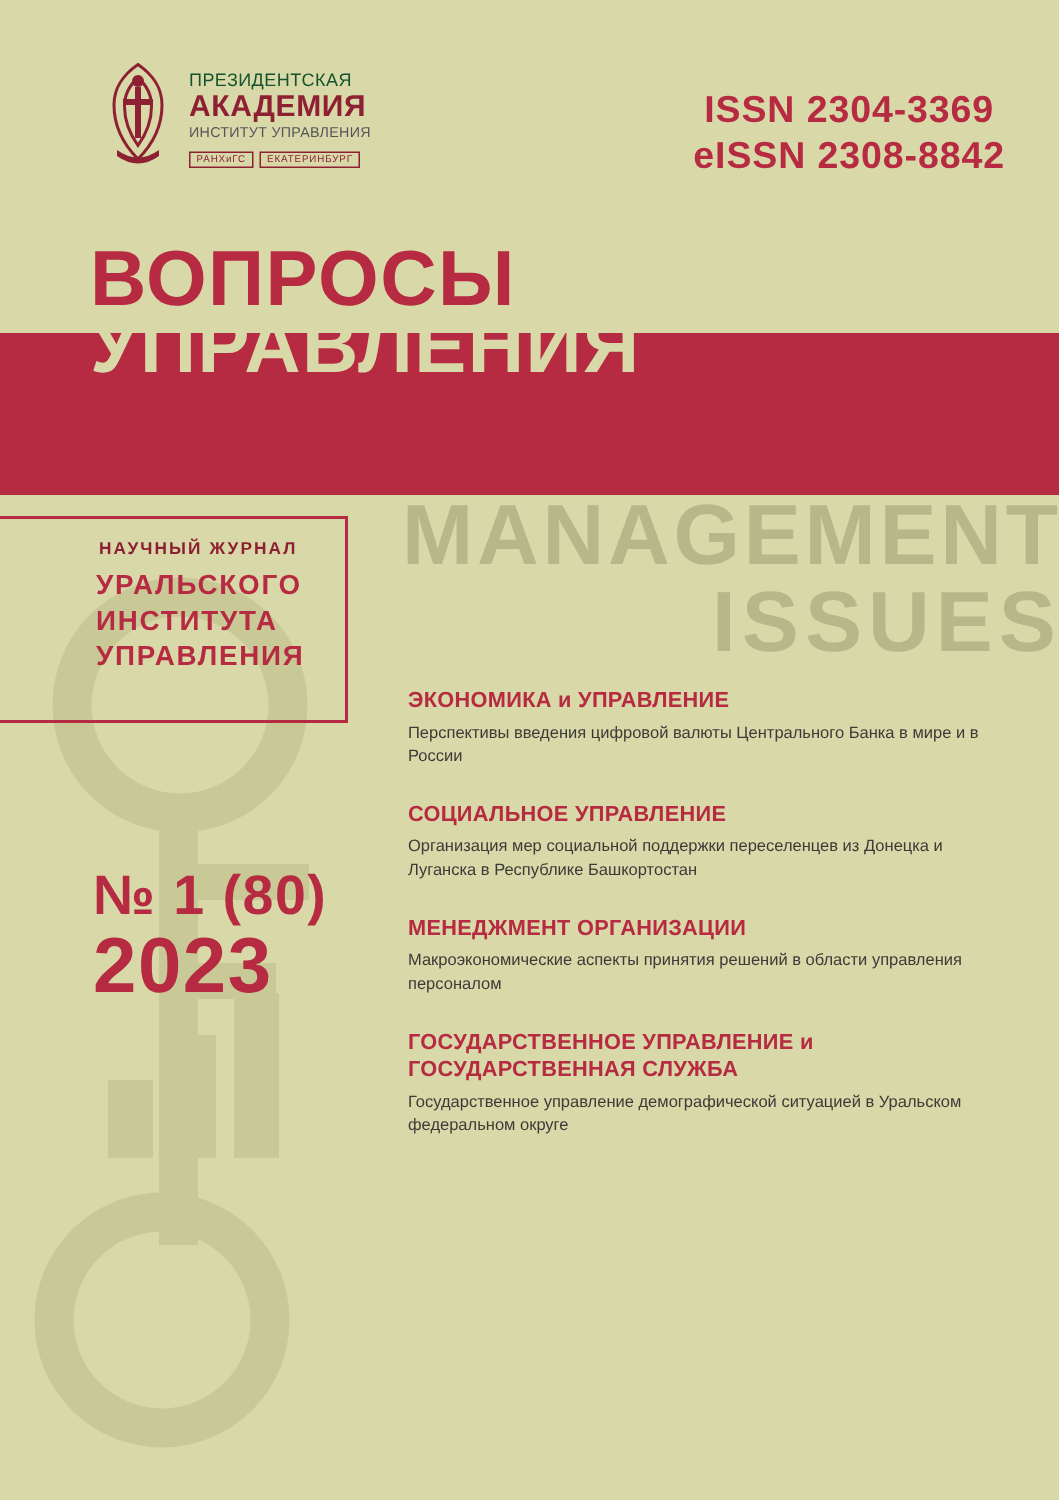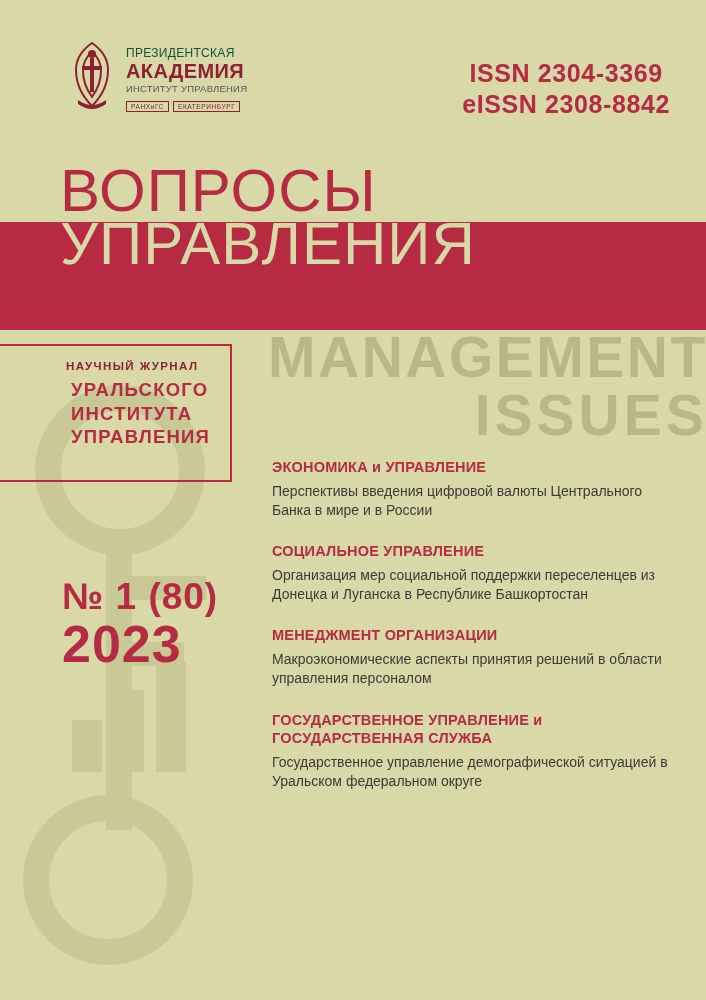--- a/index.html
+++ b/index.html
@@ -104,22 +104,22 @@
     letter-spacing: 0.6px;
     line-height: 1.25;
   }
 
   
   .title-ru {
     position: absolute;
     left: 60px;
     top: 162px;
     color: #b62b41;
-    font-size: 60px;
-    font-weight: normal;
+    font-size: 52px;
+    font-weight: bold;
     letter-spacing: 1px;
     line-height: 0.95;
   }
   .title-ru .ln2 {
     color: #d9d8a8;
     margin-top: -4px;
   }
 
   
   .title-en {
@@ -153,21 +153,21 @@
     position: absolute;
     left: 66px;
     top: 14px;
     color: #8d2033;
     font-size: 11.5px;
     font-weight: bold;
     letter-spacing: 1.4px;
   }
   .journal-box .lines {
     position: absolute;
-    left: 71px;
+    left: 64px;
     top: 32px;
     color: #b62b41;
     font-size: 18.5px;
     font-weight: bold;
     letter-spacing: 1.2px;
     line-height: 1.28;
   }
 
   
   .issue {
@@ -200,21 +200,21 @@
   .entry .head {
     color: #b62b41;
     font-size: 14.5px;
     font-weight: bold;
     letter-spacing: 0.2px;
     line-height: 1.28;
     margin-bottom: 5px;
   }
   .entry .desc {
     color: #3b3b38;
-    font-size: 14px;
+    font-size: 11px;
     line-height: 1.38;
   }
 </style>
 </head>
 <body>
 
 <div id="cover">
 
   <svg class="watermark" viewBox="0 0 300 620" xmlns="http://www.w3.org/2000/svg">
     <g fill="none" stroke="#c9c897" stroke-width="26">

